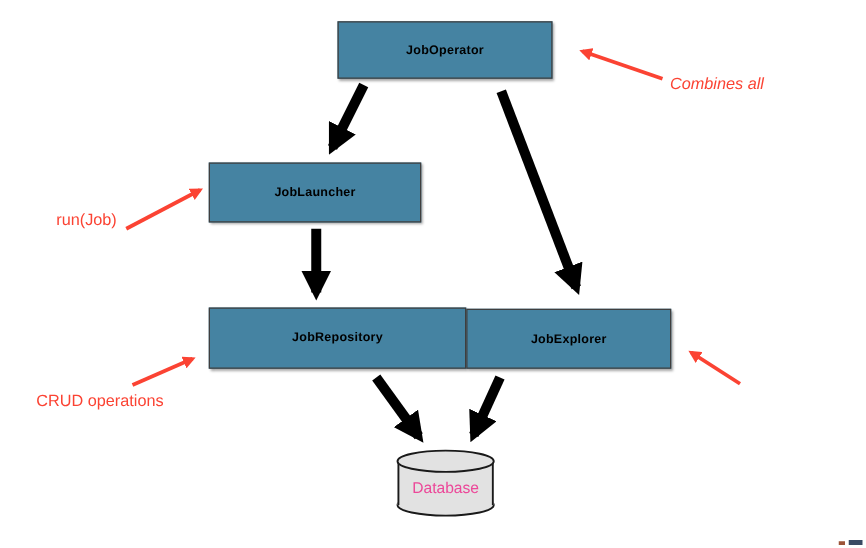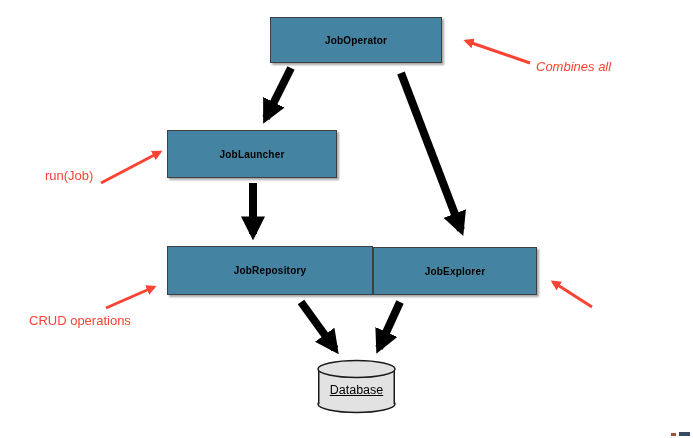--- a/index.html
+++ b/index.html
@@ -27,21 +27,21 @@
     font-size:10px;
     color:#000000;
     letter-spacing:0.2px;
   }
   .node-job-operator{left:270px;top:17px;width:172px;height:46px;}
   .node-job-launcher{left:167px;top:130px;width:170px;height:48px;}
   .node-job-repository{left:167px;top:246px;width:206px;height:49px;}
   .node-job-explorer{left:373px;top:247px;width:164px;height:48px;}
   .db-label{
     position:absolute;left:318px;top:383px;width:77px;
-    text-align:center;font-size:12.5px;color:#000000;text-decoration:underline;
+    text-align:center;font-size:12.5px;color:#ec4899;
   }
   .annotation{
     position:absolute;
     color:#fb4333;
     font-size:13px;
     white-space:nowrap;
   }
   .ann-combines{left:536px;top:59px;font-style:italic;}
   .ann-run{left:45px;top:168px;text-align:right;}
   .ann-crud{left:9px;top:313px;margin-left:20px;}

